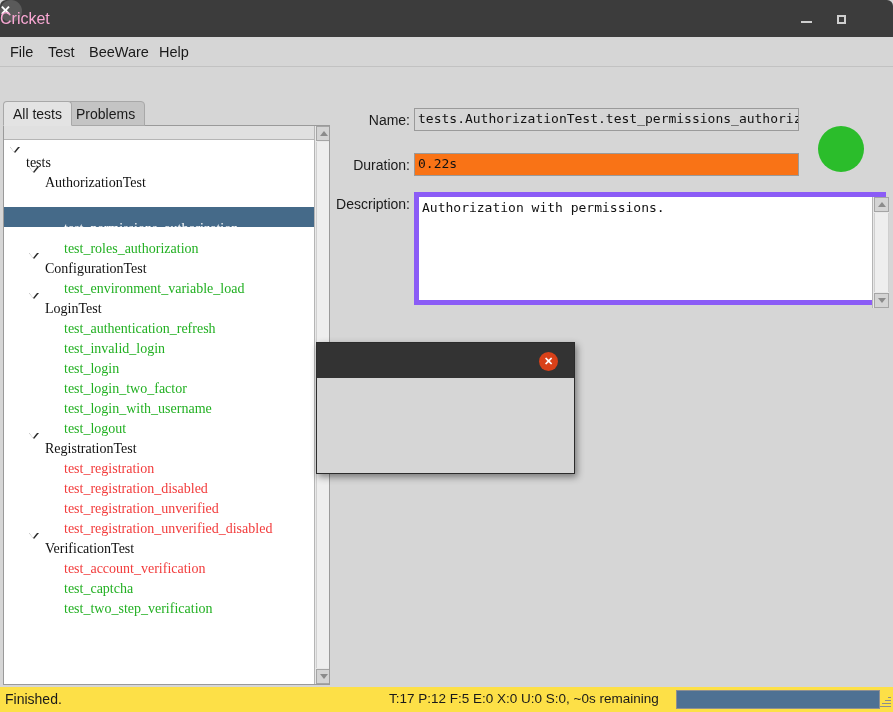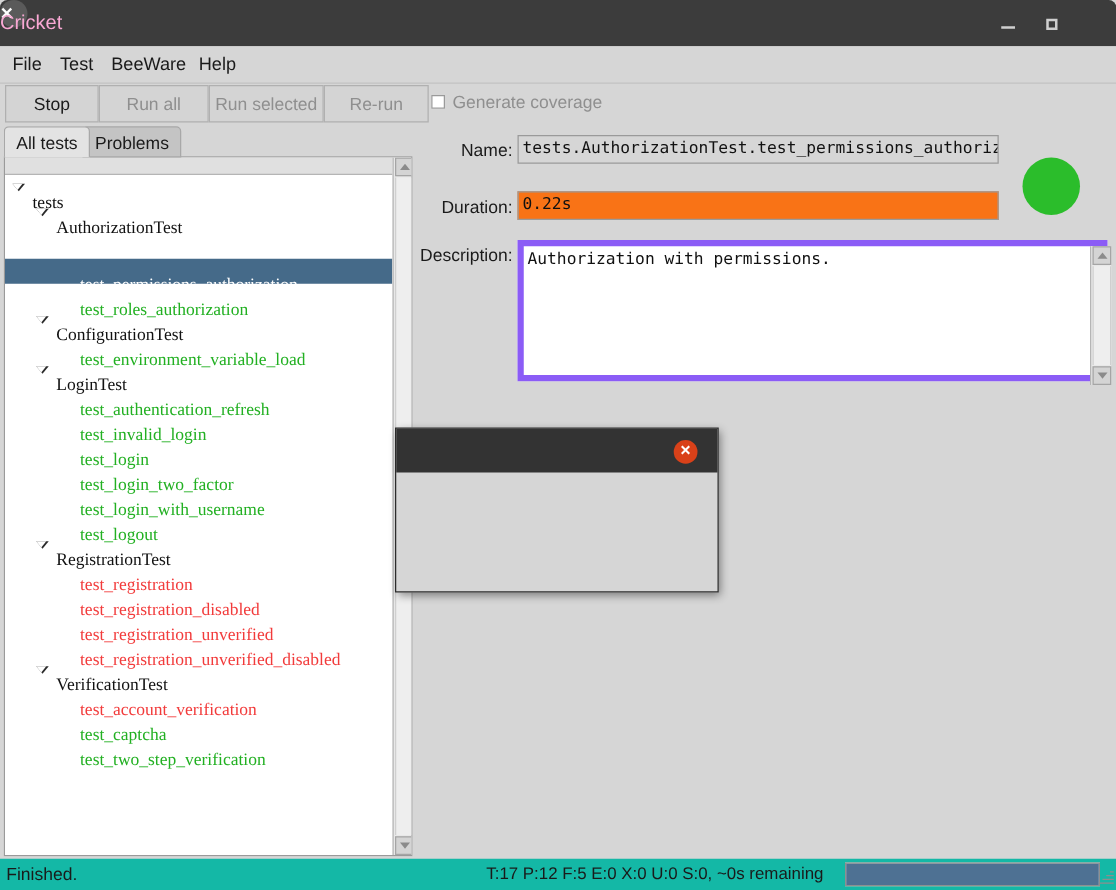--- a/index.html
+++ b/index.html
@@ -275,21 +275,21 @@
     position: absolute; left: 818px; top: 126px;
     width: 46px; height: 46px;
     border-radius: 50%;
     background: #2bbd2b;
   }
 
   
   #statusbar {
     position: absolute; left: 0; top: 687px;
     width: 893px; height: 25px;
-    background: #14b8a6;
+    background: #fde047;
   }
   #status-left {
     position: absolute; left: 5px; top: 4px;
     font-size: 14px; color: #1a1a1a;
   }
   #status-counts {
     position: absolute; left: 389px; top: 4px;
     font-size: 13.5px; color: #1a1a1a;
     white-space: nowrap;
   }
@@ -397,30 +397,20 @@
     <div id="tb-close">✕</div>
   </div>
 
   <div id="menubar">
     <div class="menu-item" style="left:3px">File</div>
     <div class="menu-item" style="left:41px">Test</div>
     <div class="menu-item" style="left:82px">BeeWare</div>
     <div class="menu-item" style="left:152px">Help</div>
   </div>
 
-  <div id="toolbar">
-    <div class="tbar-btn" style="left:4px;  width:75px;">Stop</div>
-    <div class="tbar-btn disabled" style="left:79px; width:88px;">Run all</div>
-    <div class="tbar-btn disabled" style="left:167px;width:92px;">Run selected</div>
-    <div class="tbar-btn disabled" style="left:259px;width:84px;">Re-run</div>
-    <div id="cov-wrap">
-      <span id="cov-box"></span>
-      <span id="cov-label">Generate coverage</span>
-    </div>
-  </div>
 
   <div id="tabstrip">
     <div class="tab active" style="left:3px;">All tests</div>
     <div class="tab inactive" style="left:66px;">Problems</div>
   </div>
 
   <div id="tree-panel">
     <div id="tree-header"></div>
     <div id="tree-body">
         <div class="tree-row lvl0">

